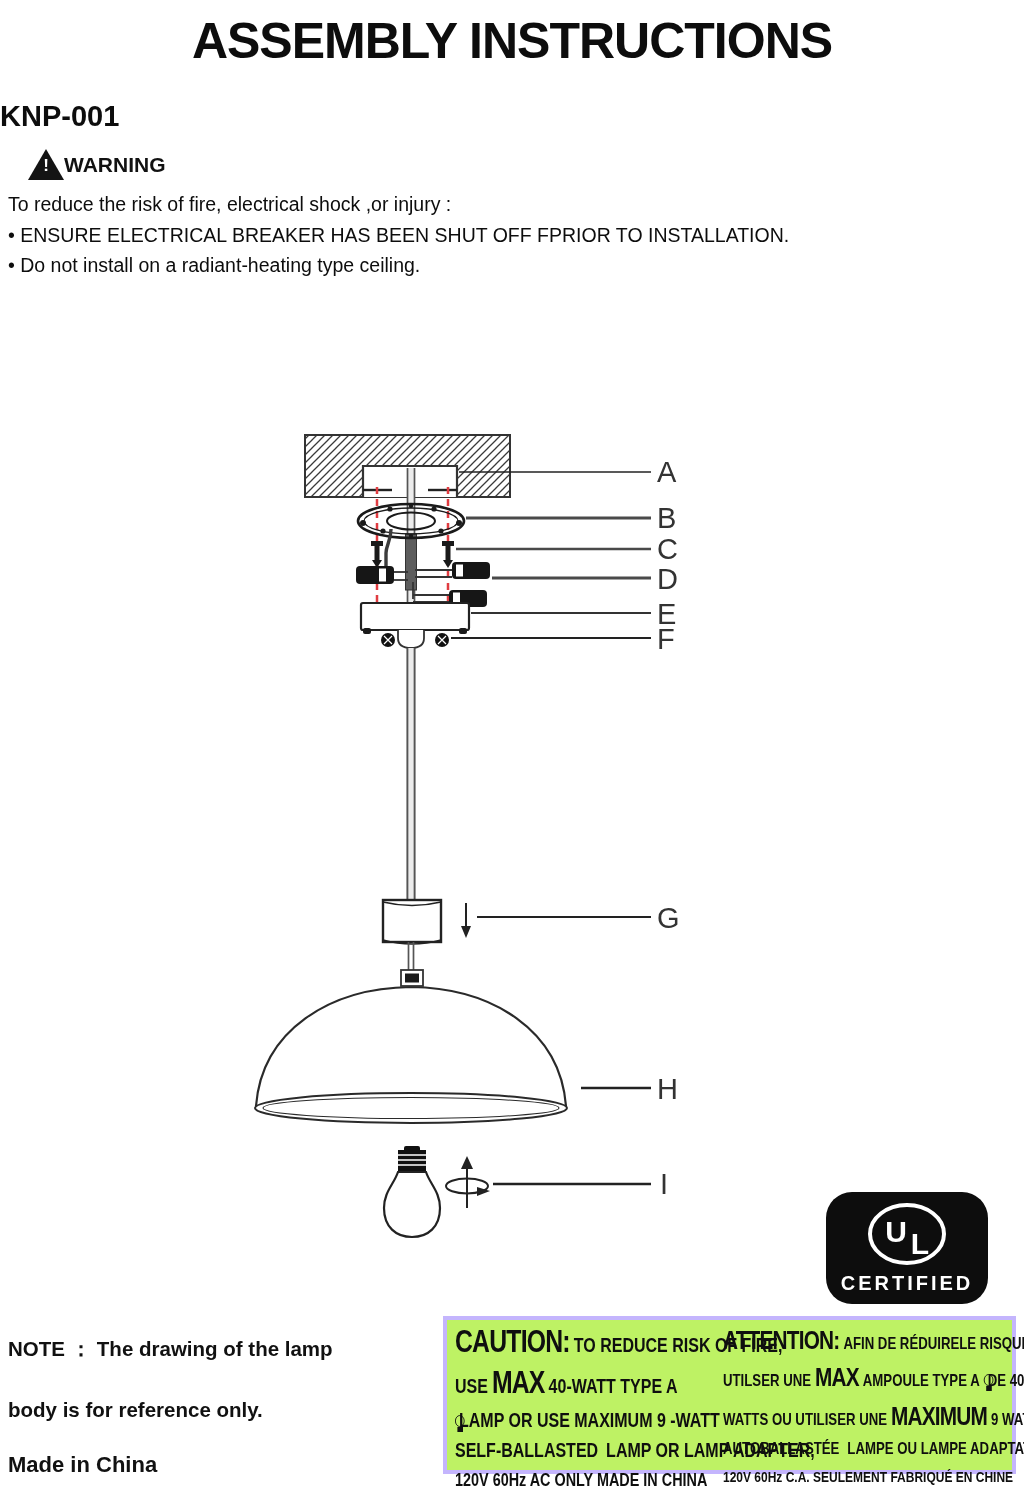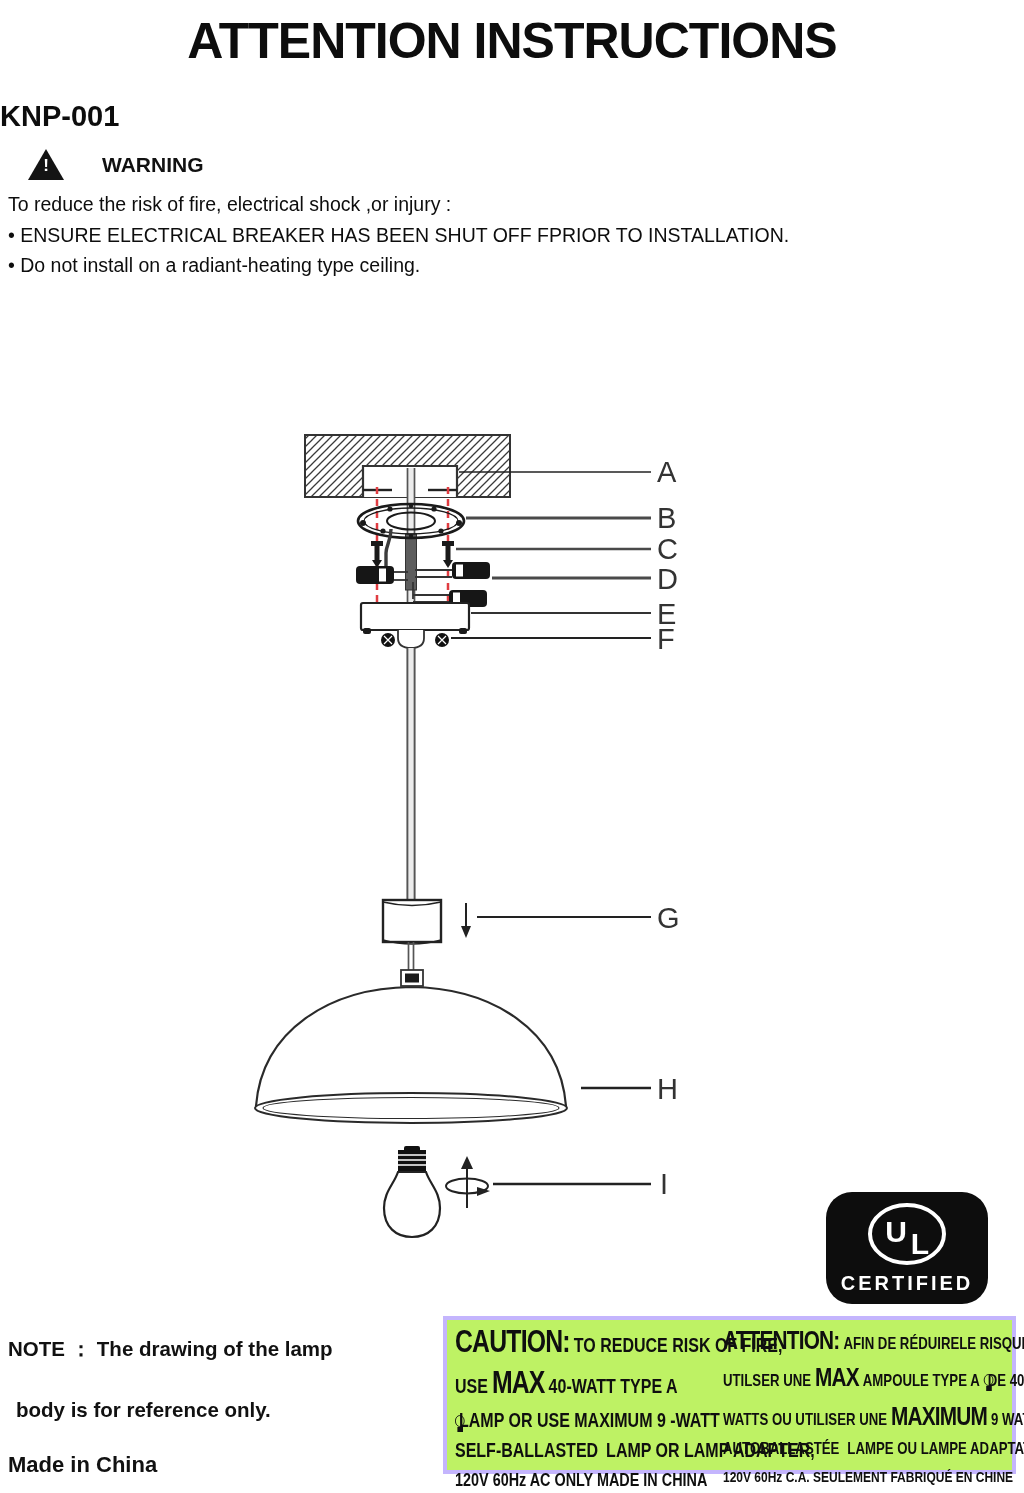--- a/index.html
+++ b/index.html
@@ -5,30 +5,30 @@
   html,body{margin:0;padding:0;}
   body{
     width:1024px;height:1493px;position:relative;background:#fff;
     font-family:"Liberation Sans", sans-serif;color:#111;overflow:hidden;
   }
   .abs{position:absolute;}
   
   .title{top:12px;left:0;width:1024px;text-align:center;font-size:50px;font-weight:bold;letter-spacing:-1px;color:#0d0d0d;}
   .model{top:100px;left:0;width:1024px;text-align:left;font-size:29px;font-weight:bold;color:#0d0d0d;}
   
-  .warn-head{top:149px;left:28px;display:flex;align-items:center;gap:38px;}
+  .warn-head{top:149px;left:28px;display:flex;align-items:center;}
   .tri-wrap{position:relative;width:36px;height:31px;}
   .tri{width:0;height:0;border-left:18px solid transparent;border-right:18px solid transparent;border-bottom:31px solid #141414;}
   .tri-wrap::after{content:"!";position:absolute;left:0;top:7px;width:36px;text-align:center;color:#fff;font-weight:bold;font-size:17px;}
   .warn-label{font-size:21px;font-weight:bold;}
   
   .warn-body{top:189px;left:8px;width:968px;font-size:19.5px;font-weight:normal;line-height:30.5px;color:#0d0d0d;}
   
   .note1{top:1335px;left:8px;font-size:20.5px;font-weight:bold;}
-  .note2{top:1398px;left:8px;font-size:20.5px;font-weight:bold;margin-left:8px;}
+  .note2{top:1398px;left:8px;font-size:20.5px;font-weight:bold;}
   .made{top:1452px;left:8px;font-size:22px;font-weight:bold;}
   
   .ul-badge{top:1192px;left:826px;width:162px;height:112px;background:#0d0d0d;border-radius:26px;}
   
   .caution{top:1316px;left:443px;width:573px;height:158px;border:4px solid #c4b5fd;box-sizing:border-box;background:#bef264;display:flex;padding:5px 0 0 8px;}
   .c-col{overflow:visible;}
   .c-col .squeeze{transform:scaleX(0.80);transform-origin:0 0;width:125%;}
   .c-en{width:268px;}
   .c-fr{flex:1;}
   .cl{white-space:nowrap;font-weight:bold;color:#0f0f0f;}
@@ -48,21 +48,21 @@
   .c-fr .cl4,.c-fr .cl5{line-height:26px;}
   
   .bulb-icon{display:inline-block;position:relative;width:13px;height:17px;vertical-align:-2px;margin-right:1px;}
   .bulb-icon::before{content:"";position:absolute;left:0;top:0;width:10px;height:10px;border:1.8px solid #111;border-radius:50%;}
   .bulb-icon::after{content:"";position:absolute;left:3px;bottom:0;width:7px;height:5px;background:#111;}
   .cfl-icon{display:inline-block;width:13px;height:14px;background:repeating-linear-gradient(#111 0 3px,#fff 3px 5px);border-radius:2px;vertical-align:-2px;margin-right:1px;}
 </style>
 </head>
 <body>
 
-<div class="abs title">ATTENTION INSTRUCTIONS</div>
+<div class="abs title">ASSEMBLY INSTRUCTIONS</div>
 <div class="abs model">KNP-001</div>
 
 <div class="abs warn-head">
   <div class="tri-wrap">
       <div class="tri"></div>
     </div>
   <div class="warn-label">WARNING</div>
 </div>
 
 <div class="abs warn-body">

